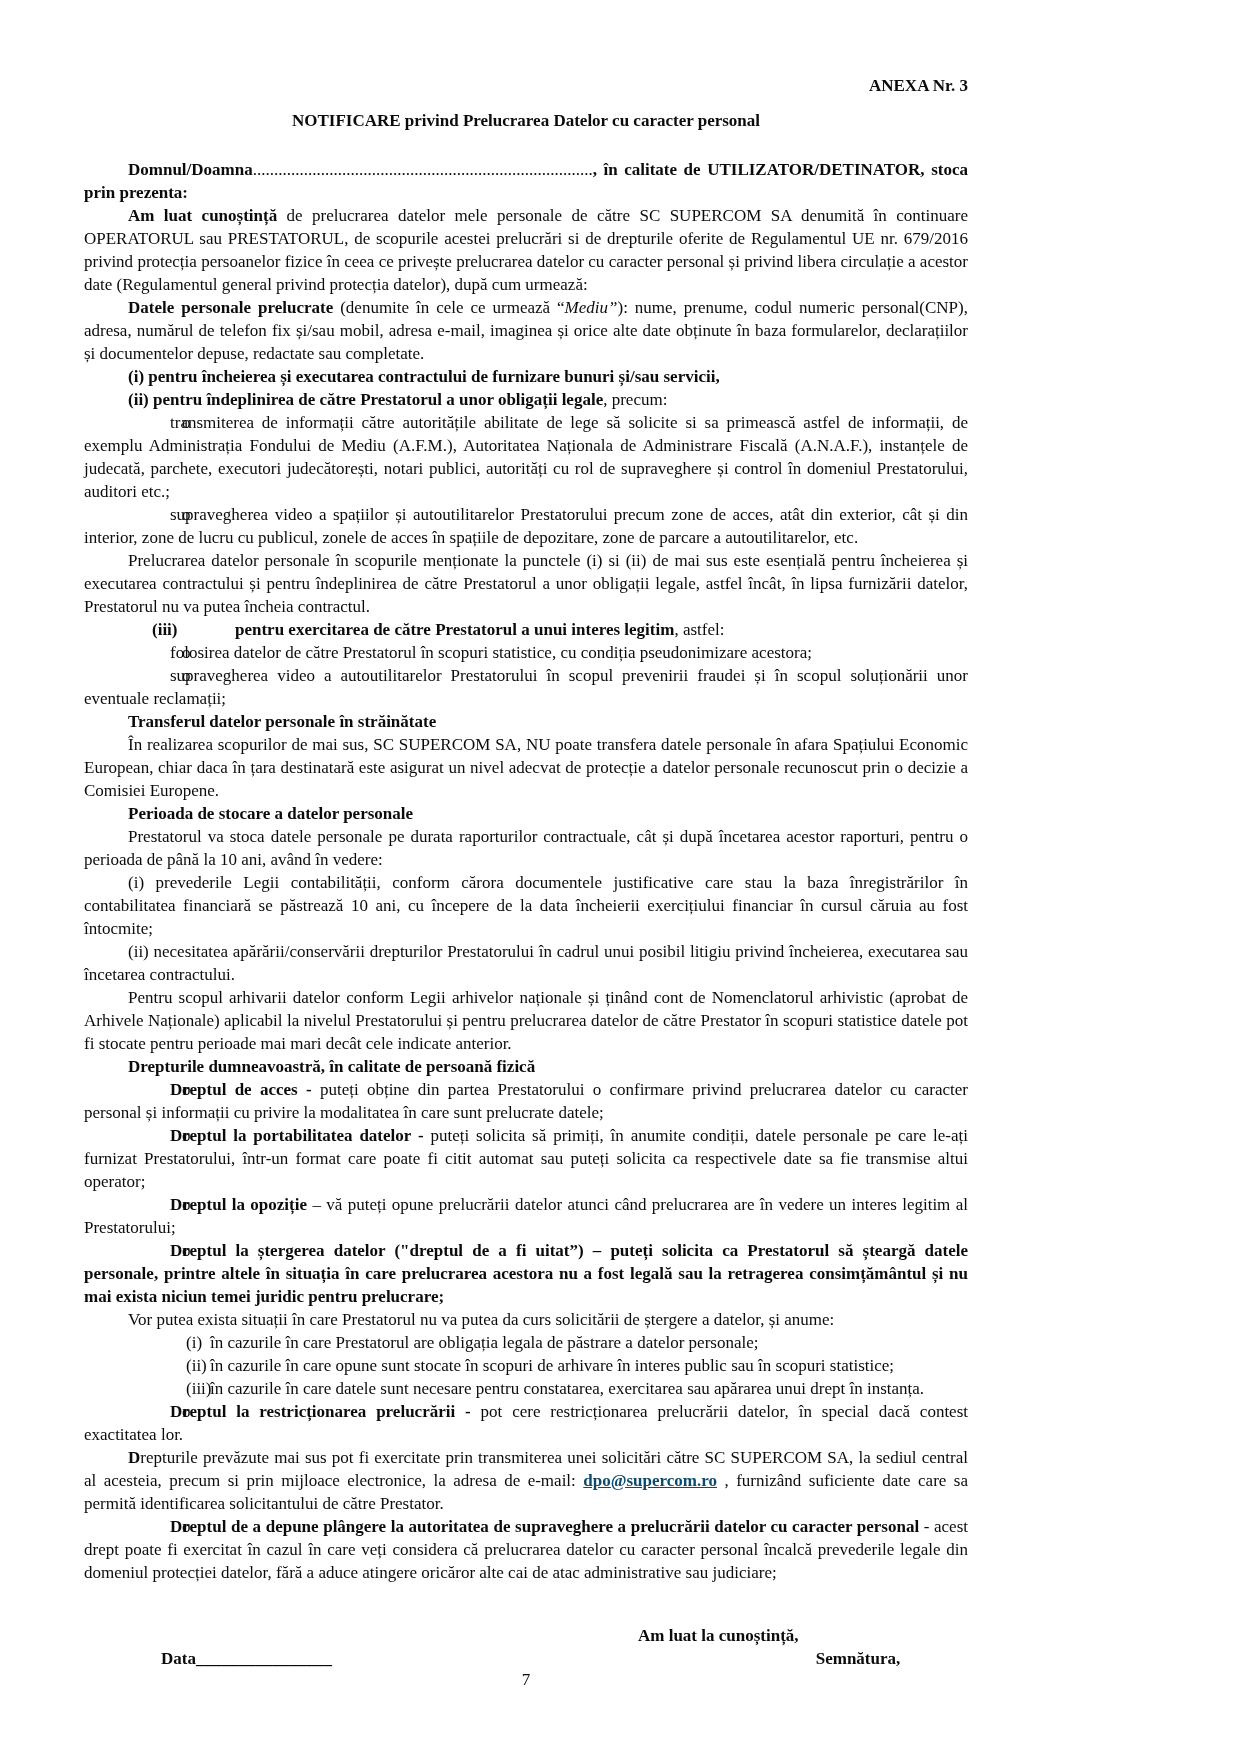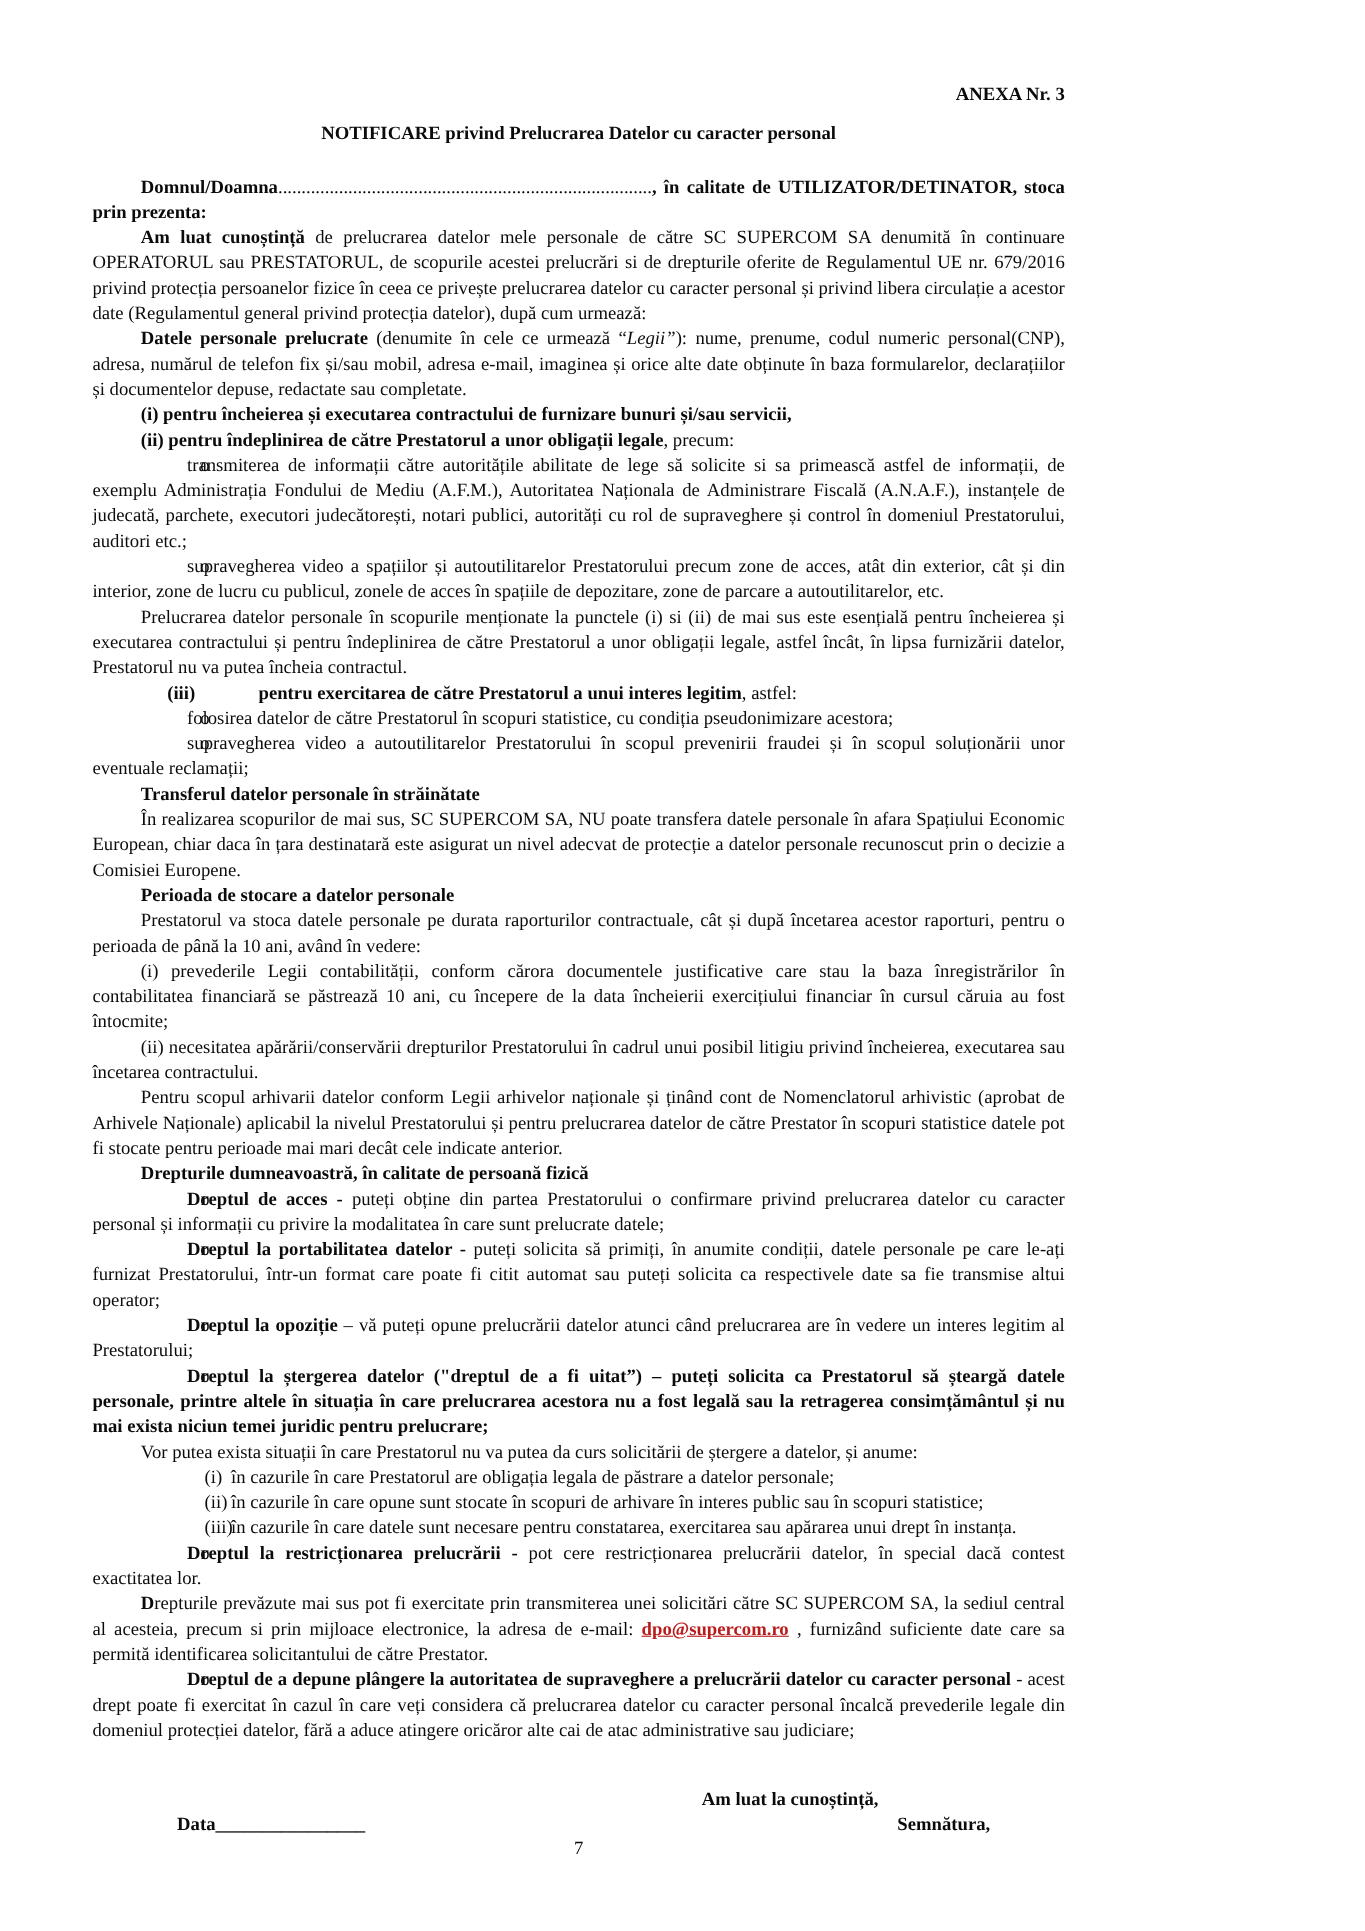--- a/index.html
+++ b/index.html
@@ -19,39 +19,39 @@
   .p-ind{ text-indent:44px; }
   .p-bullet{ text-indent:49px; }
   .p-case{ text-indent:51px; }
   .p-iii{ text-indent:34px; }
   .b{ font-weight:bold; }
   .i{ font-style:italic; }
   .marker{ display:inline-block; }
   .mk-o{ width:37px; }
   .mk-case{ width:75px; }
   .mk-iii{ width:117px; }
-  a.email-link{ color:#b91c1c; font-weight:bold; }
+  a.email-link{ color:#0c4a6e; font-weight:bold; }
   .sig-block{ margin-top:40px; }
   .sig-right{ margin-left:554px; width:440px; font-weight:bold; }
   .sig-row{ position:relative; height:24px; }
   .sig-date{ position:absolute; left:77px; top:0; font-weight:bold; }
   .sig-sign{ position:absolute; left:554px; width:440px; text-align:center; font-weight:bold; }
   .footer{ position:absolute; left:84px; right:78px; top:1668px; text-align:center; }
 </style>
 </head>
 <body>
 
 <div class="page">
   <div class="hdr">ANEXA Nr. 3</div>
   <div class="ttl">NOTIFICARE privind Prelucrarea Datelor cu caracter personal</div>
 
   <div id="doc-body">
       <p class="para p-ind"><span class="b">Domnul/Doamna</span><span>................................................................................</span><span class="b">, în calitate de UTILIZATOR/DETINATOR, stoca prin prezenta:</span></p>
       <p class="para p-ind"><span class="b">Am luat cunoștință</span><span> de prelucrarea datelor mele personale de către SC SUPERCOM SA denumită în continuare OPERATORUL sau PRESTATORUL, de scopurile acestei prelucrări si de drepturile oferite de Regulamentul UE nr. 679/2016 privind protecția persoanelor fizice în ceea ce privește prelucrarea datelor cu caracter personal și privind libera circulație a acestor date (Regulamentul general privind protecția datelor), după cum urmează:</span></p>
-      <p class="para p-ind"><span class="b">Datele personale prelucrate</span><span> (denumite în cele ce urmează “</span><span class="i">Legii”</span><span>): nume, prenume, codul numeric personal(CNP),  adresa, numărul de telefon fix și/sau mobil, adresa e-mail, imaginea și orice alte date obținute în baza formularelor, declarațiilor și documentelor depuse, redactate sau completate.</span></p>
+      <p class="para p-ind"><span class="b">Datele personale prelucrate</span><span> (denumite în cele ce urmează “</span><span class="i">Mediu”</span><span>): nume, prenume, codul numeric personal(CNP),  adresa, numărul de telefon fix și/sau mobil, adresa e-mail, imaginea și orice alte date obținute în baza formularelor, declarațiilor și documentelor depuse, redactate sau completate.</span></p>
       <p class="para p-ind"><span class="b">(i)  pentru încheierea și executarea contractului de furnizare bunuri și/sau servicii,</span></p>
       <p class="para p-ind"><span class="b">(ii) pentru îndeplinirea de către Prestatorul a unor obligații legale</span><span>, precum:</span></p>
       <p class="para p-bullet"><span class="marker mk-o">o</span><span>transmiterea de informații către autoritățile abilitate de lege să solicite si sa primească astfel de informații, de exemplu Administrația Fondului de Mediu (A.F.M.), Autoritatea Naționala de Administrare Fiscală (A.N.A.F.), instanțele de judecată, parchete, executori judecătorești, notari publici, autorități cu rol de supraveghere și control în domeniul Prestatorului, auditori etc.;</span></p>
       <p class="para p-bullet"><span class="marker mk-o">o</span><span>supravegherea video a spațiilor și autoutilitarelor Prestatorului precum zone de acces, atât din exterior, cât și din interior, zone de lucru cu publicul, zonele de  acces în spațiile de depozitare, zone de parcare a autoutilitarelor, etc.</span></p>
       <p class="para p-ind"><span>Prelucrarea datelor personale în scopurile menționate la punctele (i) si (ii) de mai sus este esențială pentru încheierea și executarea contractului și pentru îndeplinirea de către Prestatorul a unor obligații legale, astfel încât, în lipsa furnizării datelor, Prestatorul nu va putea încheia contractul.</span></p>
       <p class="para p-iii"><span class="marker mk-iii b">(iii)</span><span class="b">pentru exercitarea de către Prestatorul a unui interes legitim</span><span>, astfel:</span></p>
       <p class="para p-bullet"><span class="marker mk-o">o</span><span>folosirea datelor de către Prestatorul în scopuri statistice, cu condiția pseudonimizare acestora;</span></p>
       <p class="para p-bullet"><span class="marker mk-o">o</span><span>supravegherea video a autoutilitarelor Prestatorului în scopul prevenirii fraudei și în scopul soluționării unor eventuale reclamații;</span></p>
       <p class="para p-ind"><span class="b">Transferul datelor personale în străinătate</span></p>
       <p class="para p-ind"><span>În realizarea scopurilor de mai sus, SC SUPERCOM SA, NU poate transfera datele personale în afara Spațiului Economic European, chiar daca în țara destinatară este asigurat un nivel adecvat de protecție a datelor personale recunoscut prin o decizie a Comisiei Europene.</span></p>

